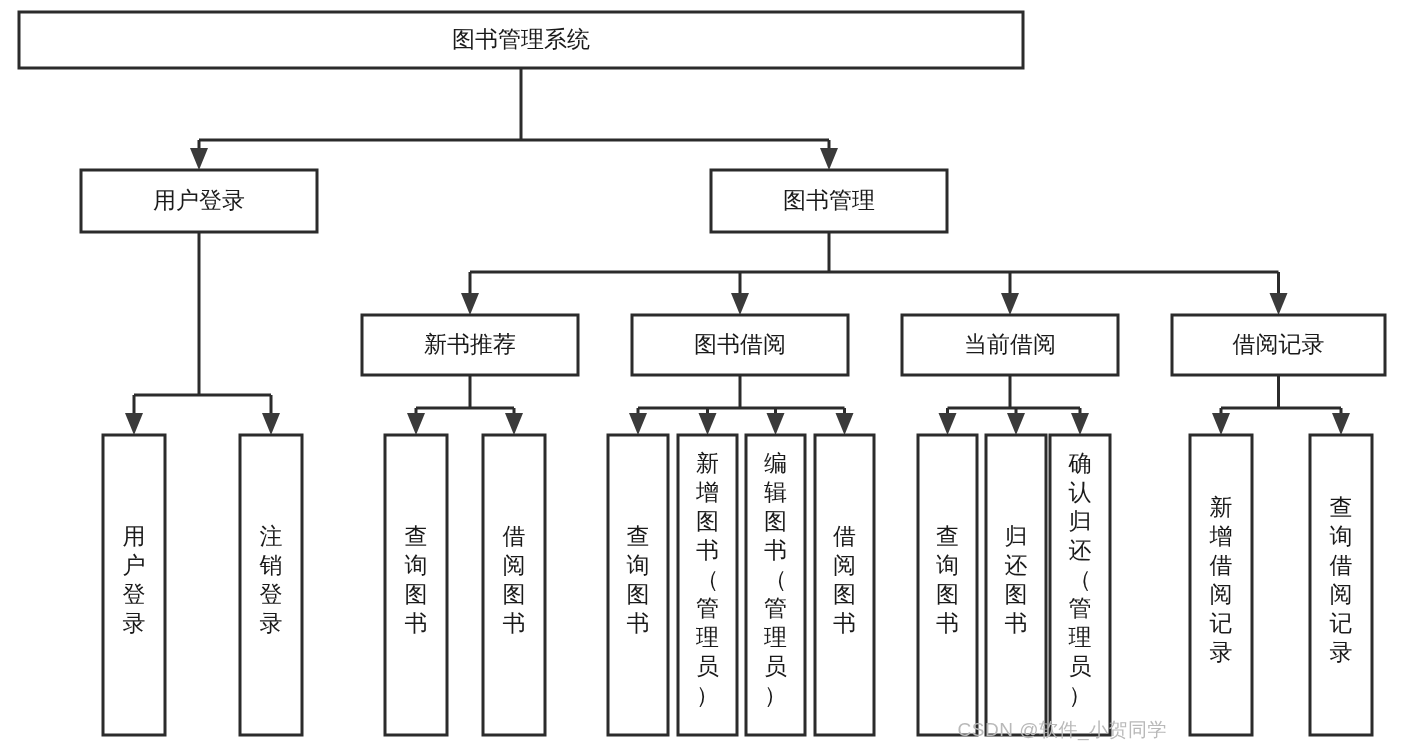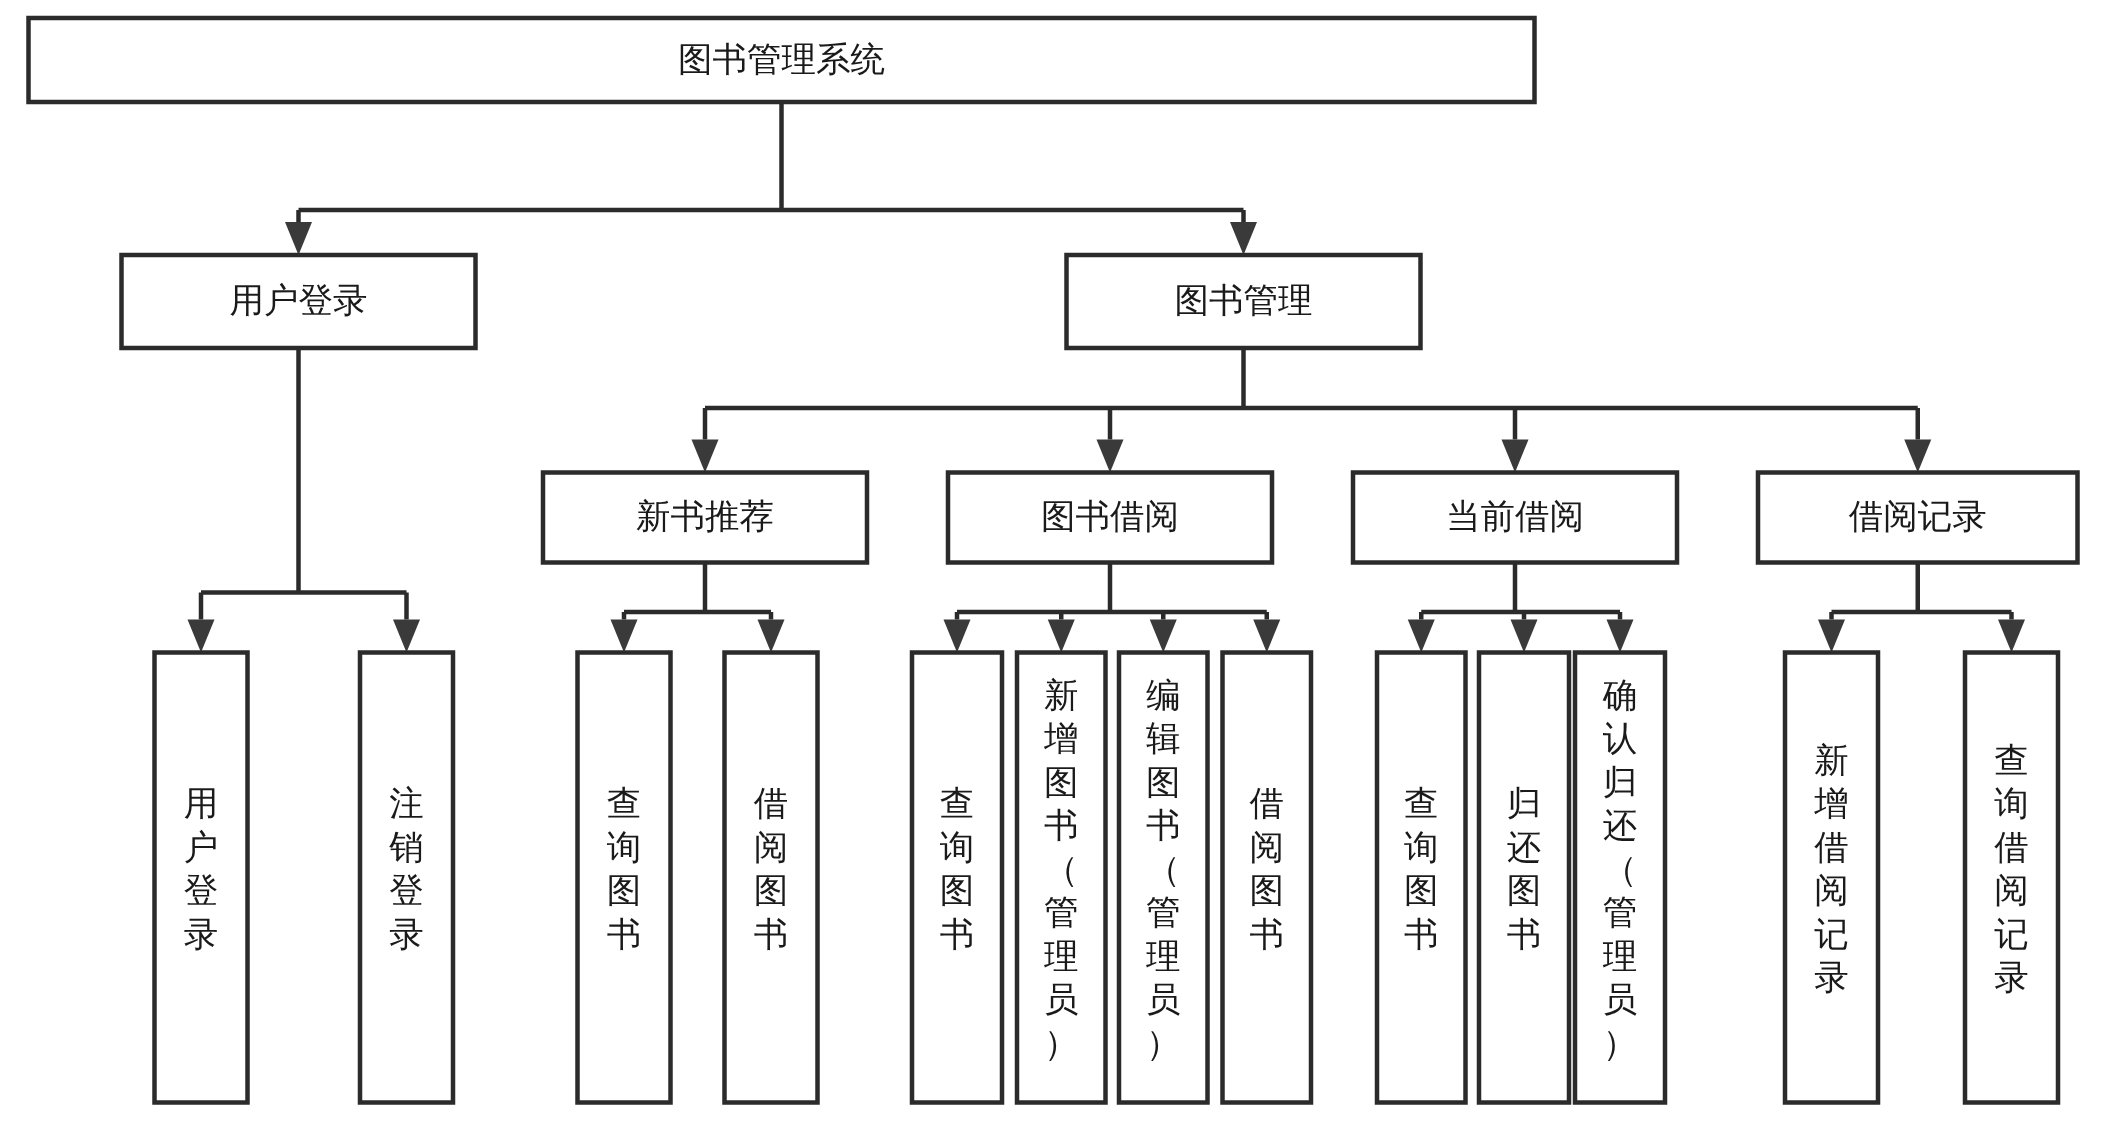--- a/index.html
+++ b/index.html
@@ -201,13 +201,14 @@
         <g>
           <rect x="1190" y="435" width="62" height="300" class="node-rect"></rect>
           <text x="1221" y="514.5" class="node-label-vertical"><tspan x="1221" dy="0">新</tspan><tspan x="1221" dy="29">增</tspan><tspan x="1221" dy="29">借</tspan><tspan x="1221" dy="29">阅</tspan><tspan x="1221" dy="29">记</tspan><tspan x="1221" dy="29">录</tspan></text>
         </g>
         <g>
           <rect x="1310" y="435" width="62" height="300" class="node-rect"></rect>
           <text x="1341" y="514.5" class="node-label-vertical"><tspan x="1341" dy="0">查</tspan><tspan x="1341" dy="29">询</tspan><tspan x="1341" dy="29">借</tspan><tspan x="1341" dy="29">阅</tspan><tspan x="1341" dy="29">记</tspan><tspan x="1341" dy="29">录</tspan></text>
         </g>
       </g>
   </svg>
+  <div class="watermark">CSDN @软件_小贺同学</div>
 </div>
 
 </body></html>

